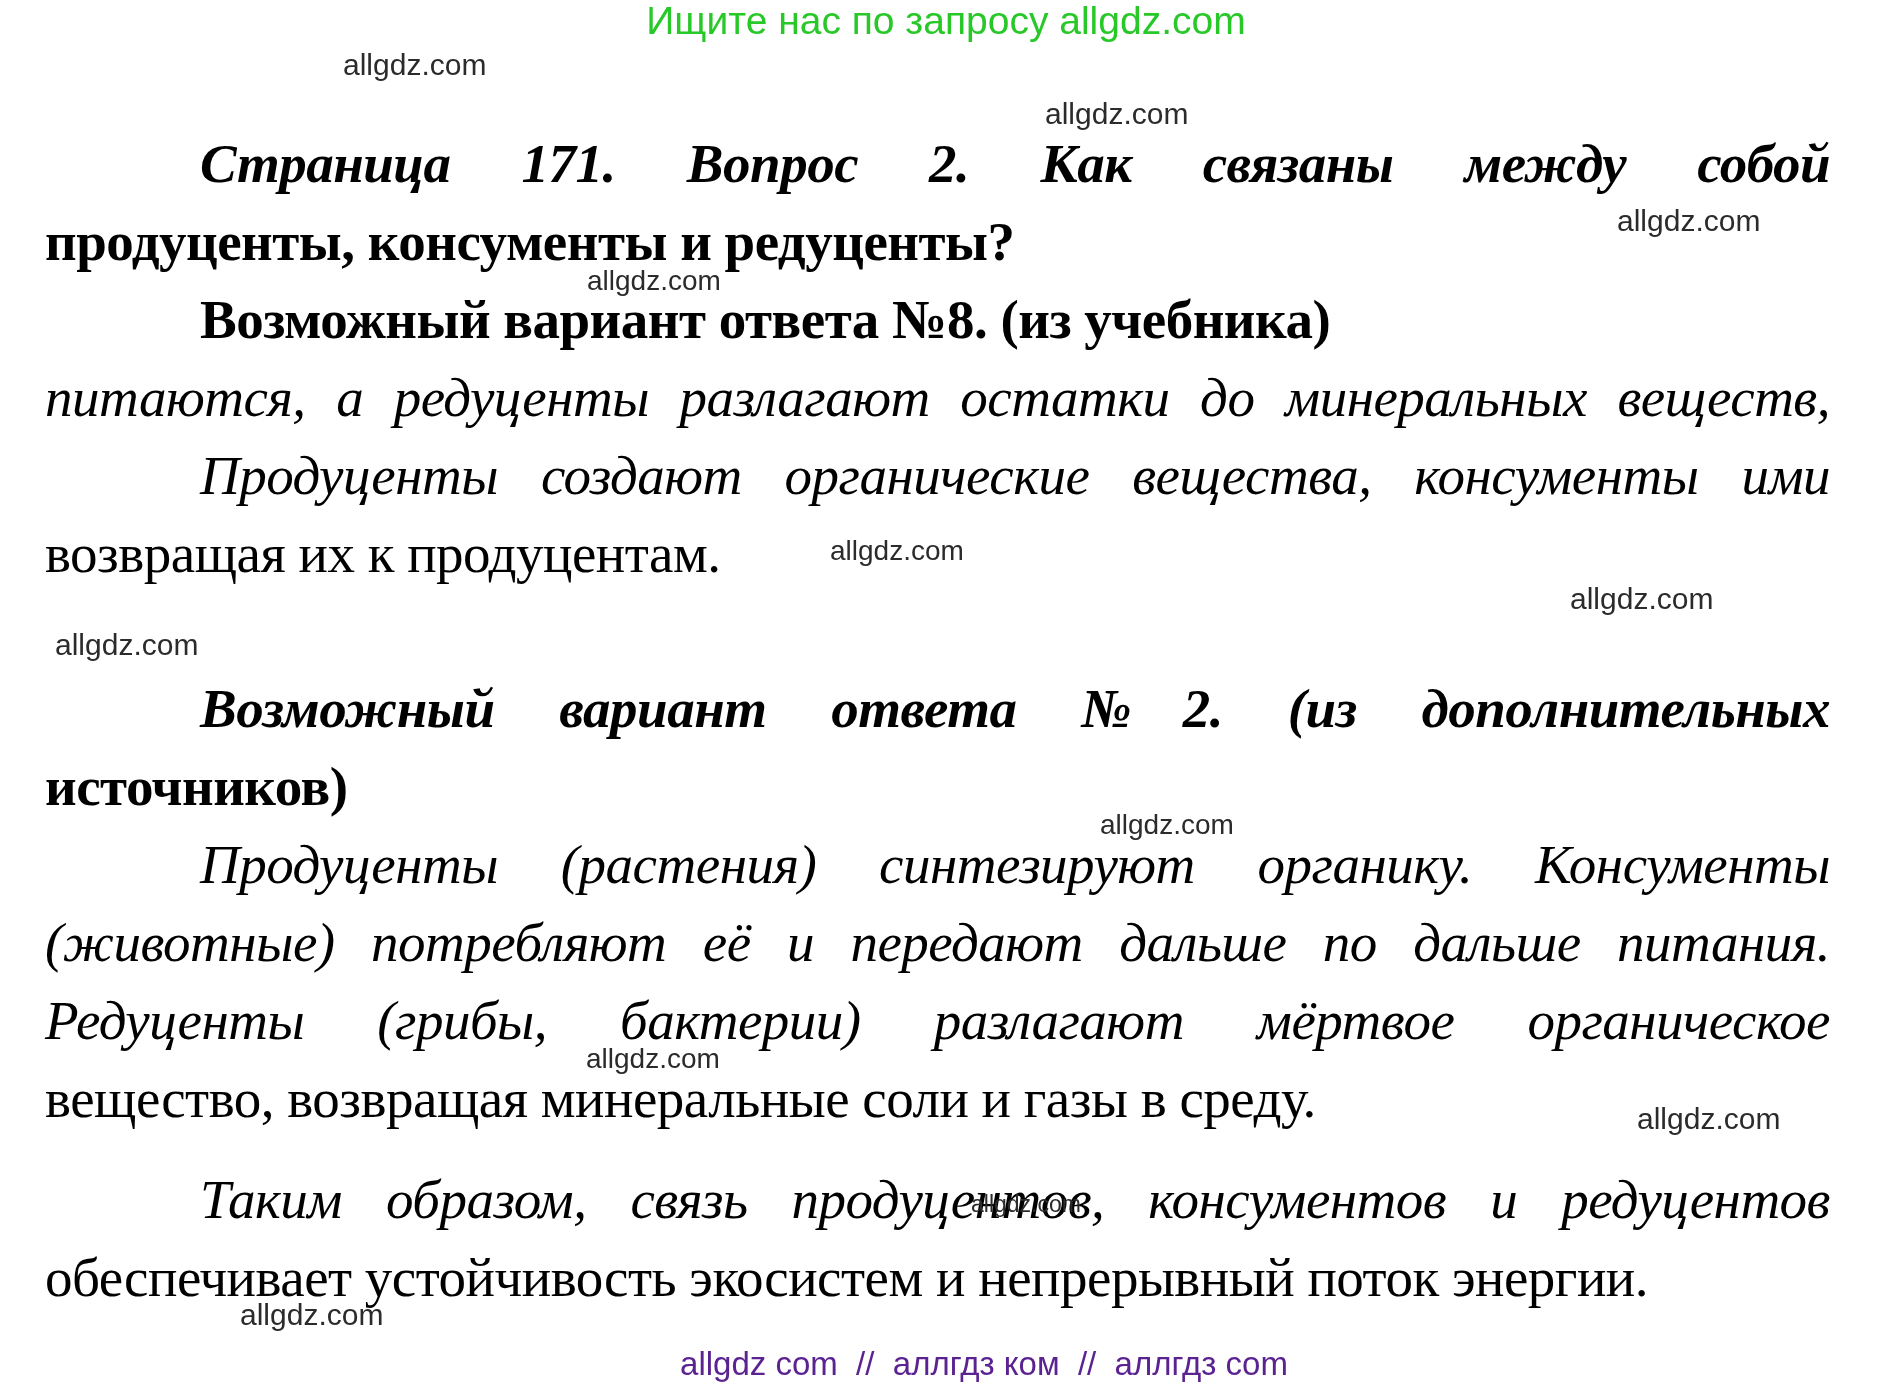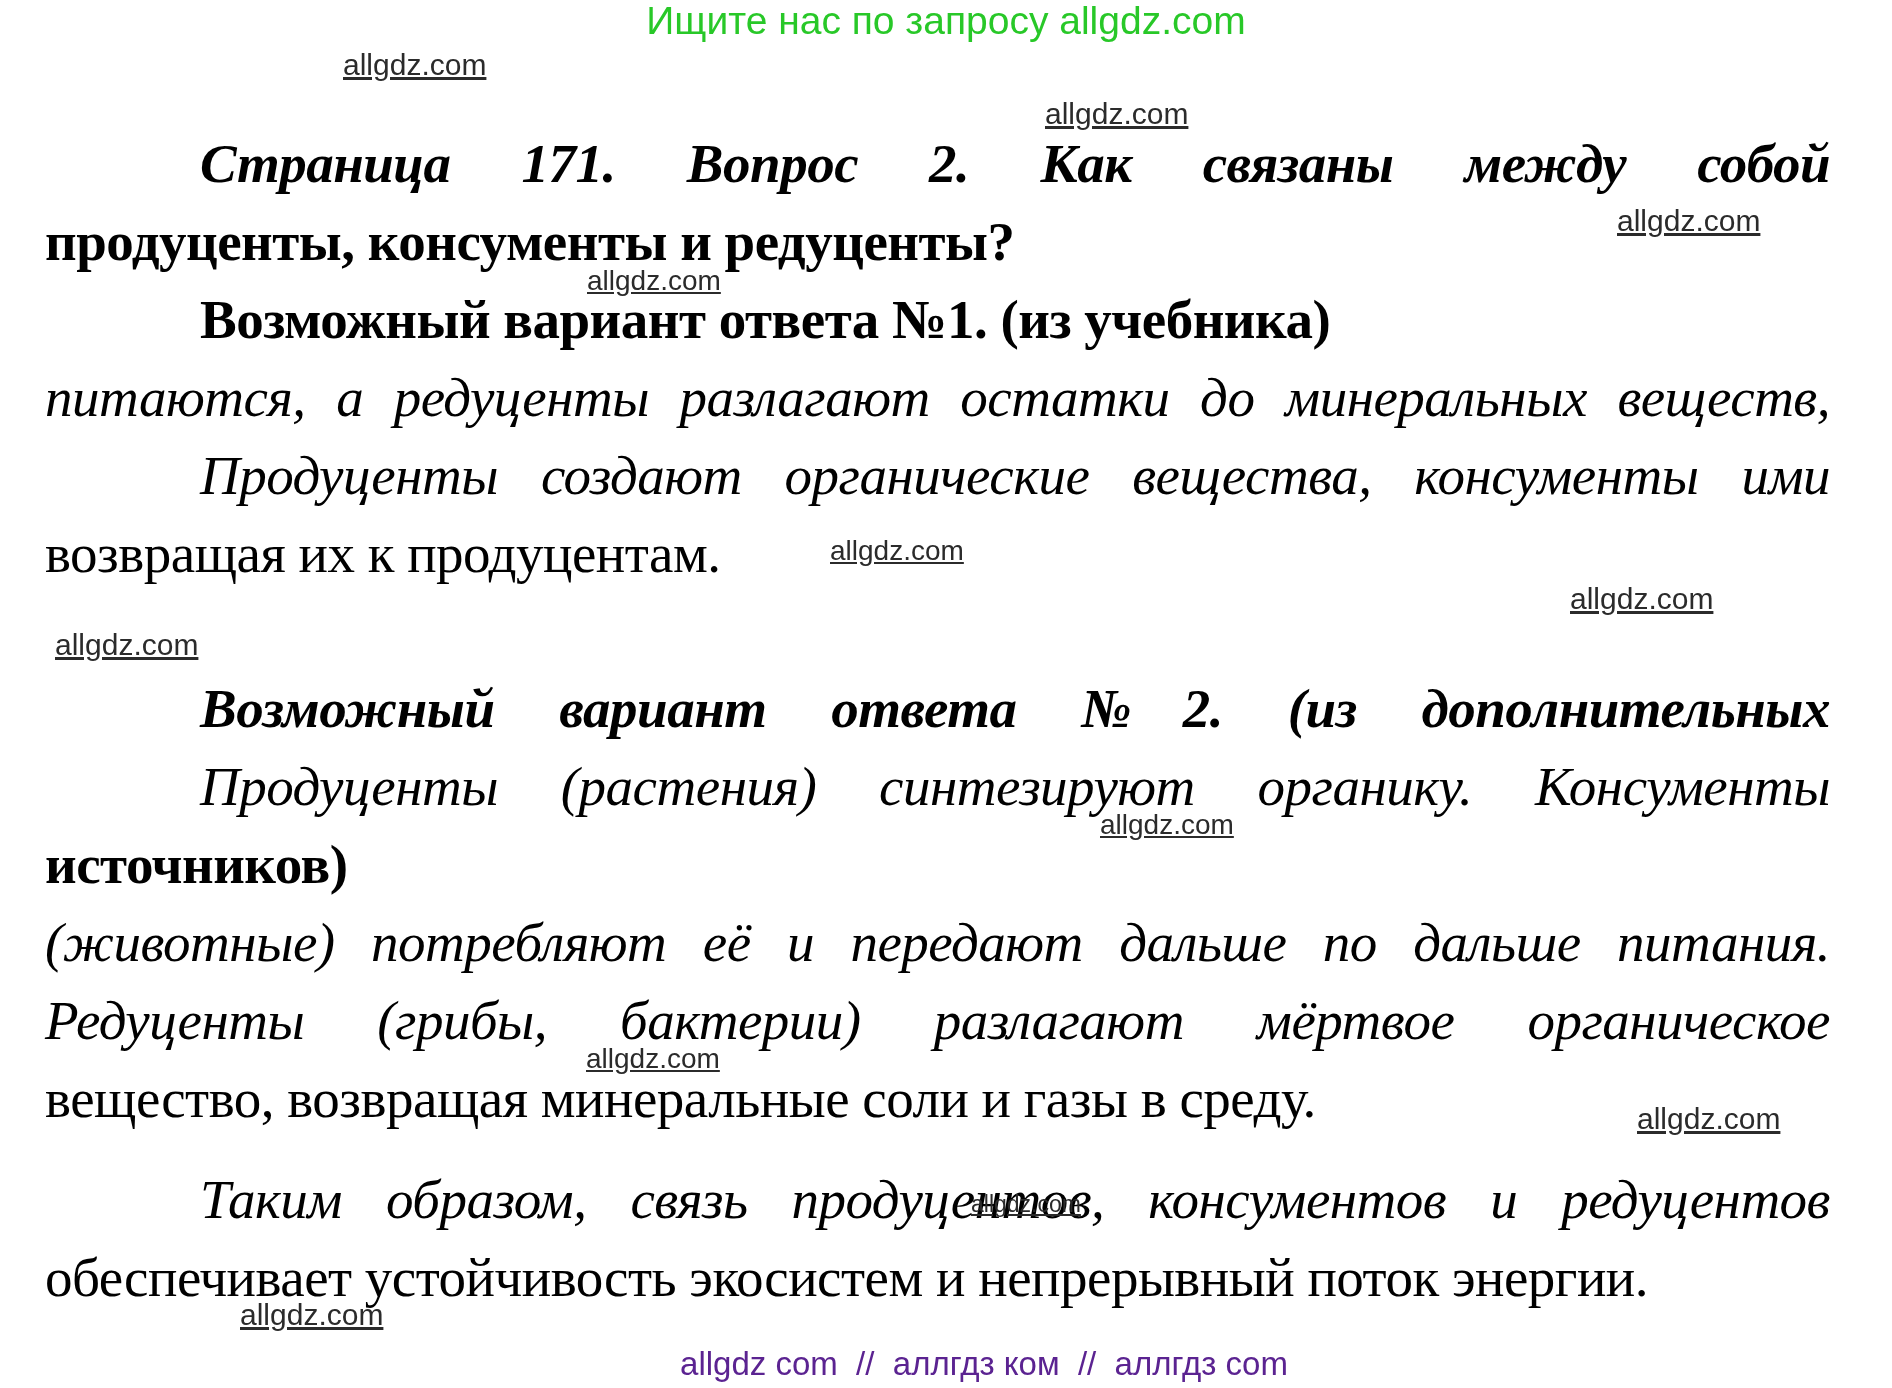--- a/index.html
+++ b/index.html
@@ -47,44 +47,43 @@
   .line.bold{ font-weight:bold; }
   .sp-before-h2{ margin-top:77px; }
   .sp-before-p3{ margin-top:23px; }
   
   .wm{
     position:absolute;
     font-family:"Liberation Sans", sans-serif;
     color:#2b2b2b;
     line-height:1.1;
     white-space:nowrap;
-    text-decoration:underline;
   }
 </style>
 </head>
 <body>
 
 <div class="page">
 
   <div class="banner-top">Ищите нас по запросу allgdz.com</div>
 
   <main class="content">
     <div class="line bold indent stretch">Страница 171. Вопрос 2. Как связаны между собой</div>
     <div class="line bold">продуценты, консументы и редуценты?</div>
 
-    <div class="line bold indent">Возможный вариант ответа №1. (из учебника)</div>
+    <div class="line bold indent">Возможный вариант ответа №8. (из учебника)</div>
 
     <div class="line stretch">питаются, а редуценты разлагают остатки до минеральных веществ,</div>
     <div class="line indent stretch">Продуценты создают органические вещества, консументы ими</div>
     <div class="line">возвращая их к продуцентам.</div>
 
     <div class="line bold indent stretch sp-before-h2">Возможный вариант ответа №2. (из дополнительных</div>
+    <div class="line bold">источников)</div>
+
     <div class="line indent stretch">Продуценты (растения) синтезируют органику. Консументы</div>
-
-    <div class="line bold">источников)</div>
     <div class="line stretch">(животные) потребляют её и передают дальше по дальше питания.</div>
     <div class="line stretch">Редуценты (грибы, бактерии) разлагают мёртвое органическое</div>
     <div class="line">вещество, возвращая минеральные соли и газы в среду.</div>
 
     <div class="line indent stretch sp-before-p3">Таким образом, связь продуцентов, консументов и редуцентов</div>
     <div class="line">обеспечивает устойчивость экосистем и непрерывный поток энергии.</div>
   </main>
 
   <span class="wm" style="left:343px;  top:48px;   font-size:30px;">allgdz.com</span>
   <span class="wm" style="left:1045px; top:97px;   font-size:30px;">allgdz.com</span>

